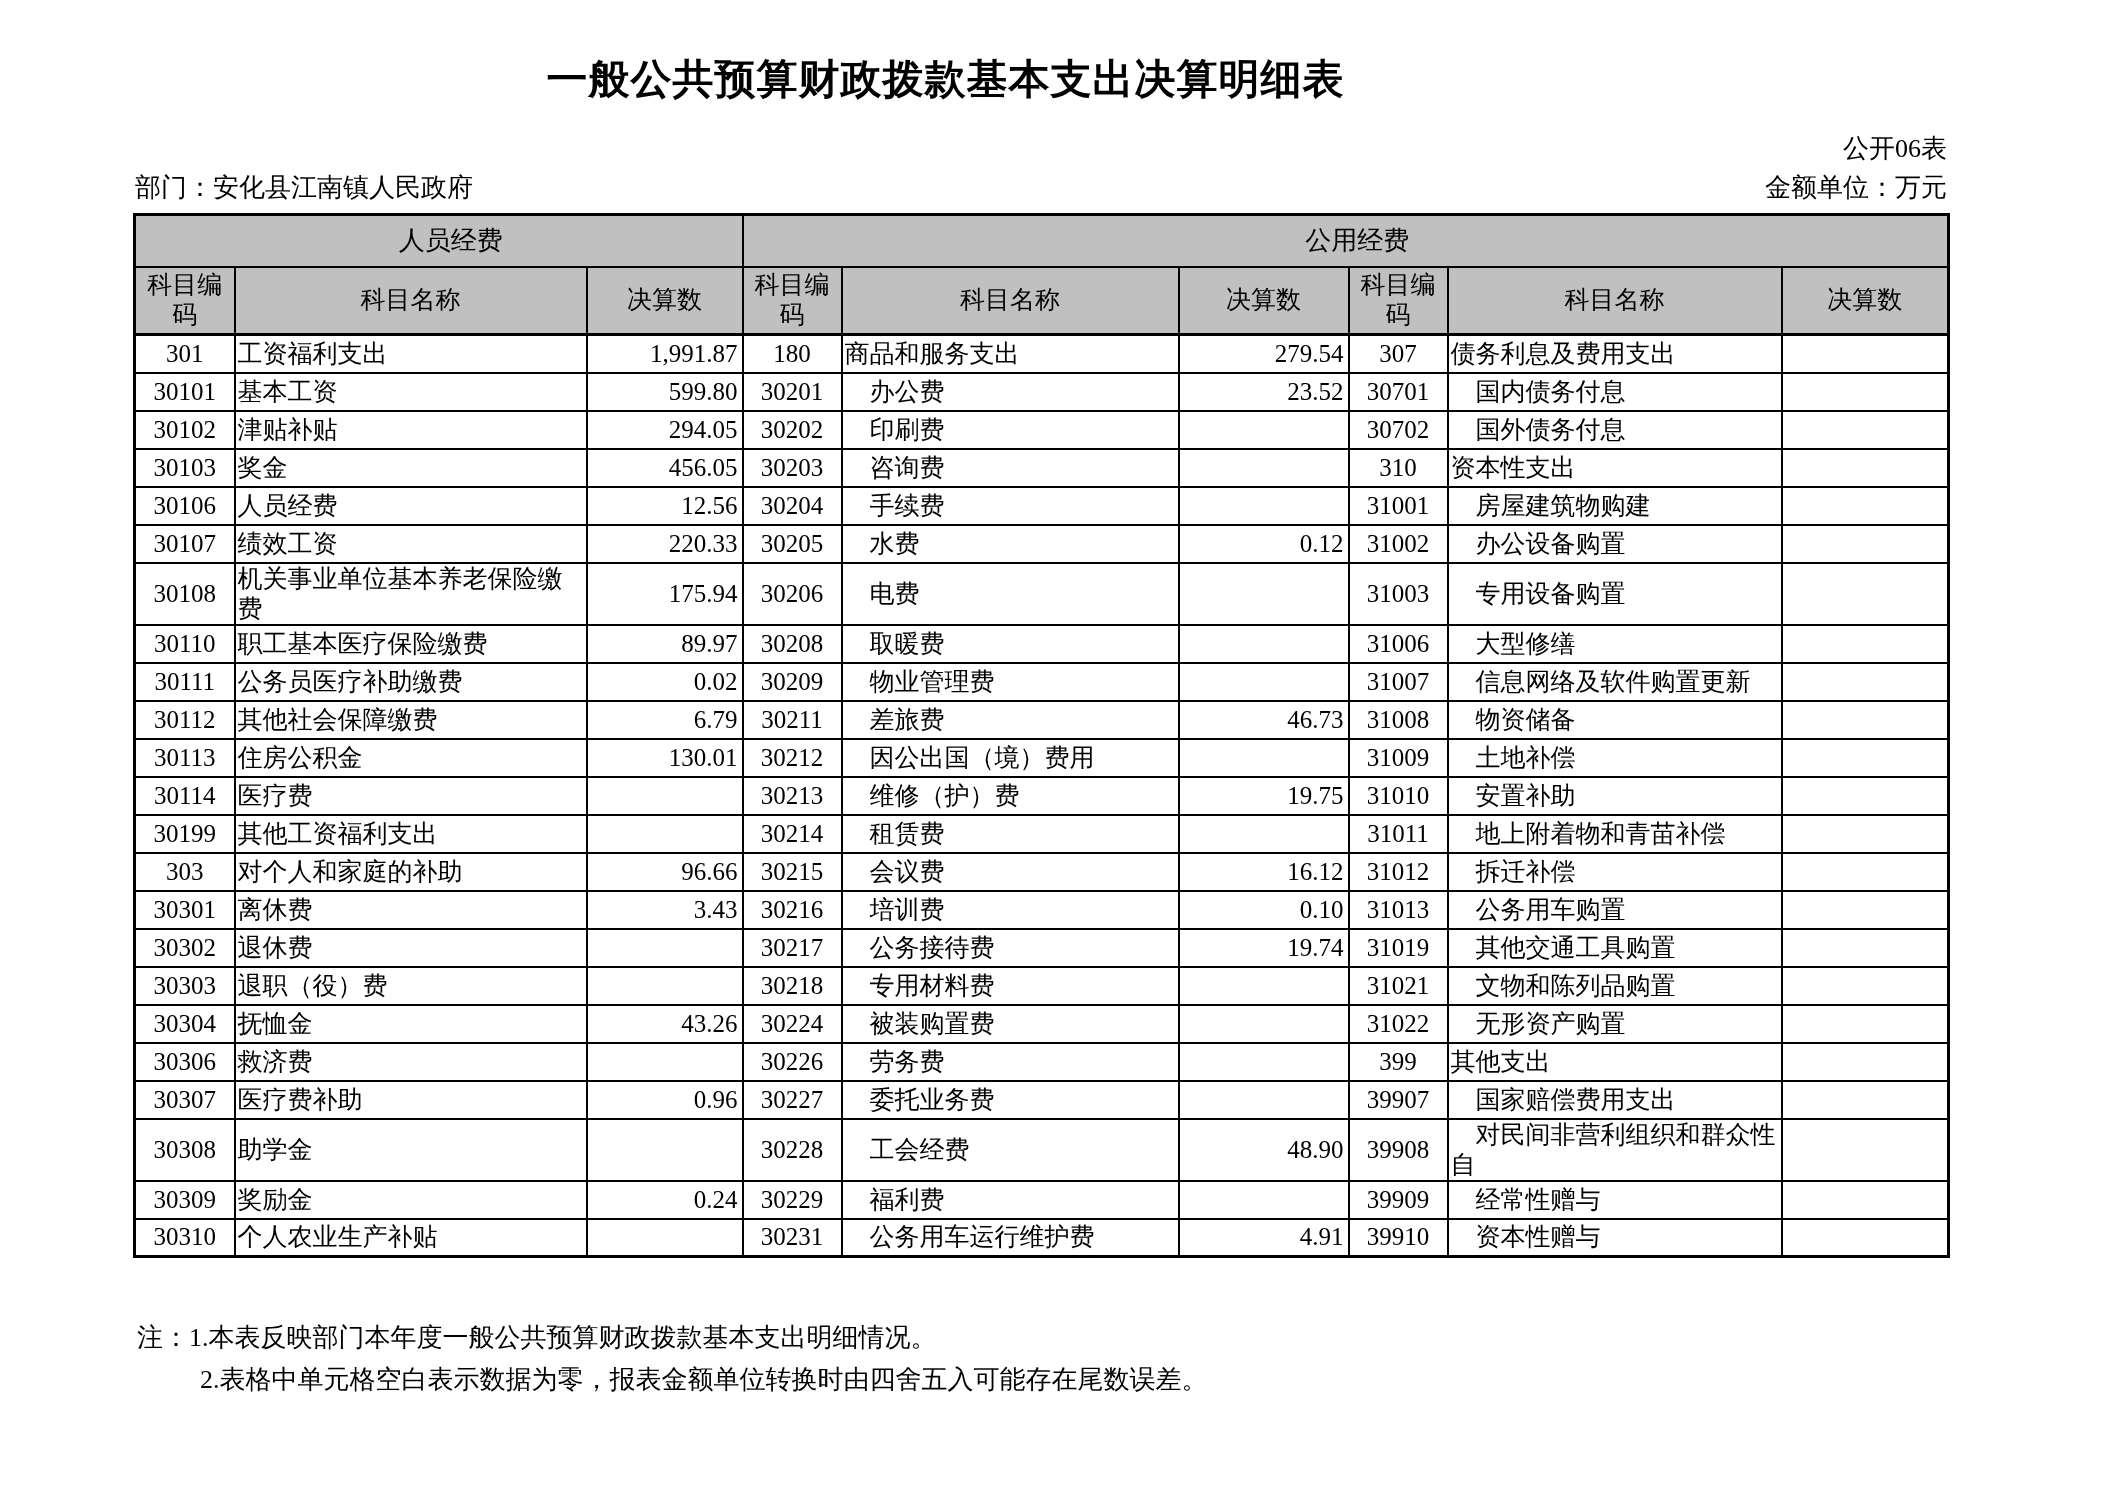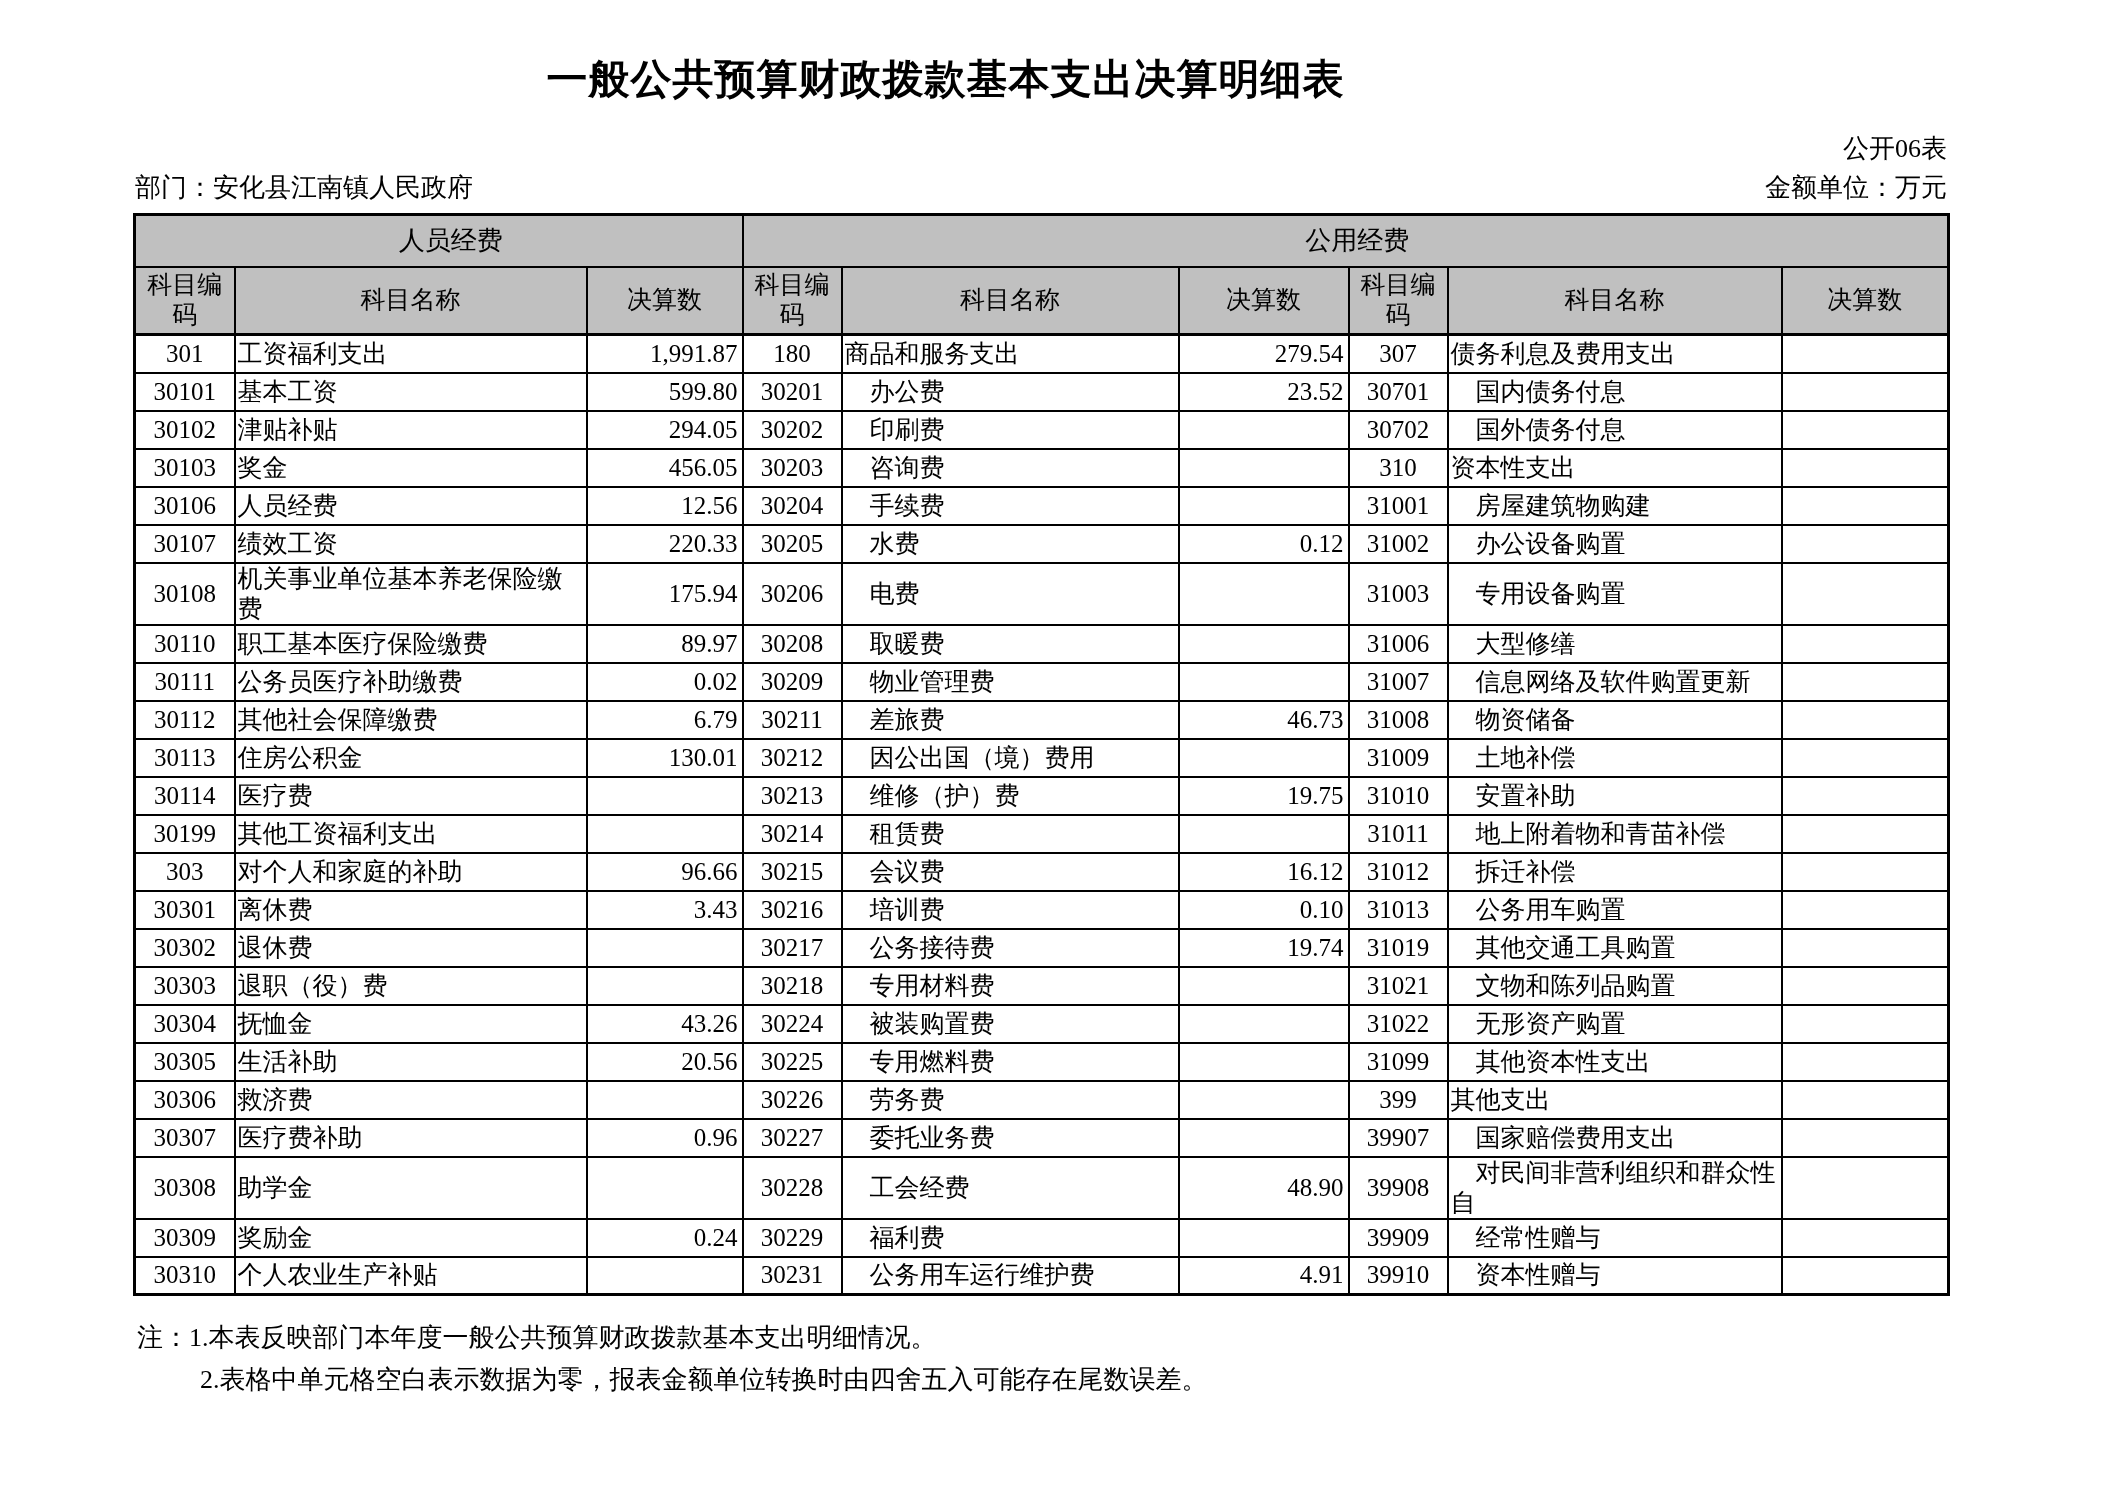--- a/index.html
+++ b/index.html
@@ -283,31 +283,20 @@
         <td class="name">抚恤金</td>
         <td class="value">43.26</td>
         <td class="code">30224</td>
         <td class="name">　被装购置费</td>
         <td class="value"></td>
         <td class="code">31022</td>
         <td class="name">　无形资产购置</td>
         <td class="value"></td>
       </tr>
       <tr>
-        <td class="code">30305</td>
-        <td class="name">生活补助</td>
-        <td class="value">20.56</td>
-        <td class="code">30225</td>
-        <td class="name">　专用燃料费</td>
-        <td class="value"></td>
-        <td class="code">31099</td>
-        <td class="name">　其他资本性支出</td>
-        <td class="value"></td>
-      </tr>
-      <tr>
         <td class="code">30306</td>
         <td class="name">救济费</td>
         <td class="value"></td>
         <td class="code">30226</td>
         <td class="name">　劳务费</td>
         <td class="value"></td>
         <td class="code">399</td>
         <td class="name">其他支出</td>
         <td class="value"></td>
       </tr>

